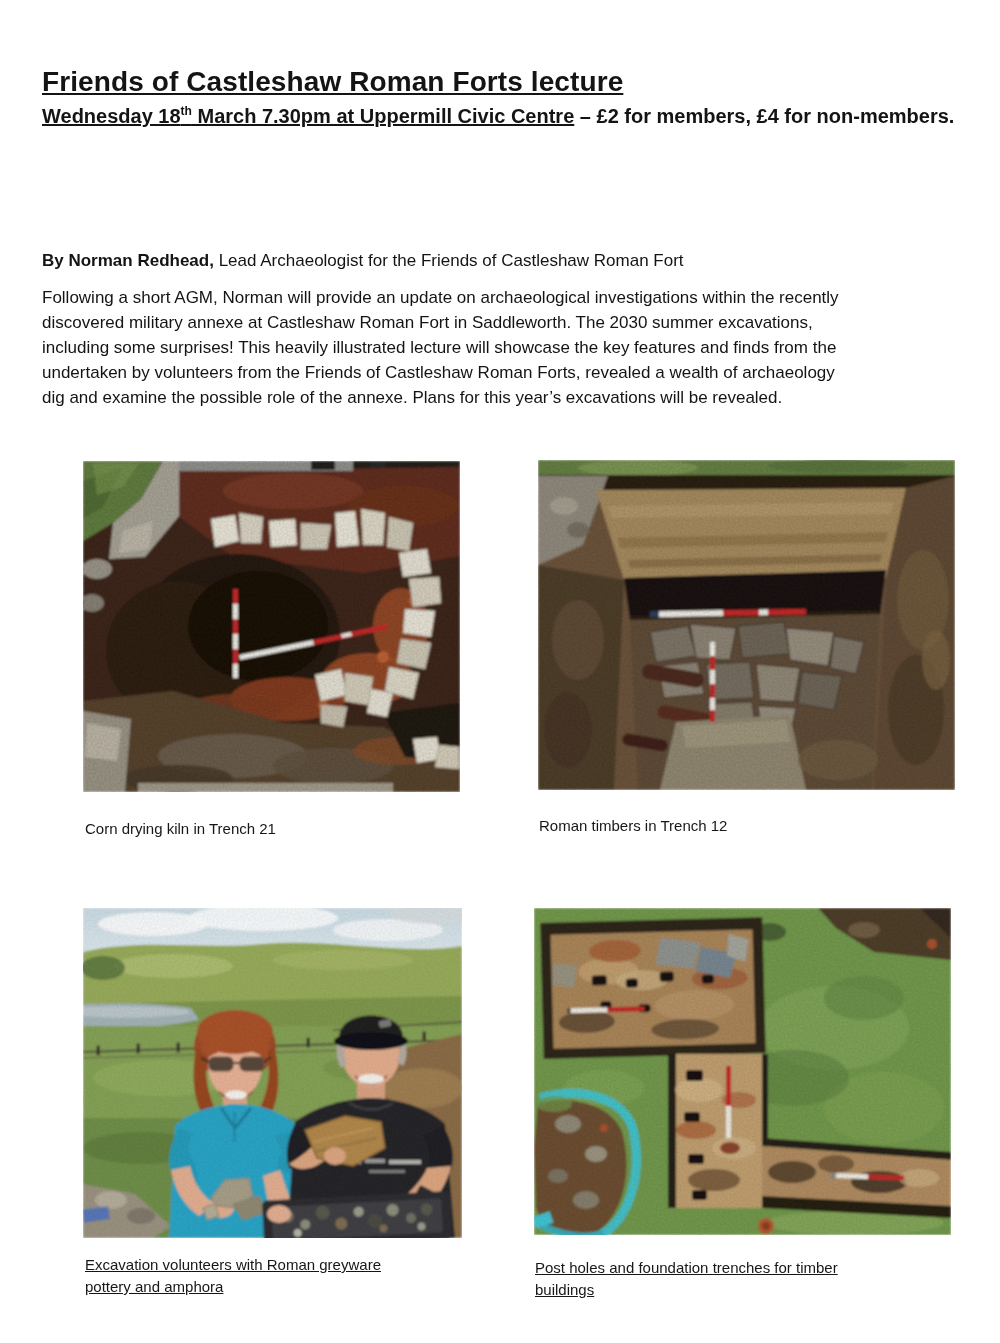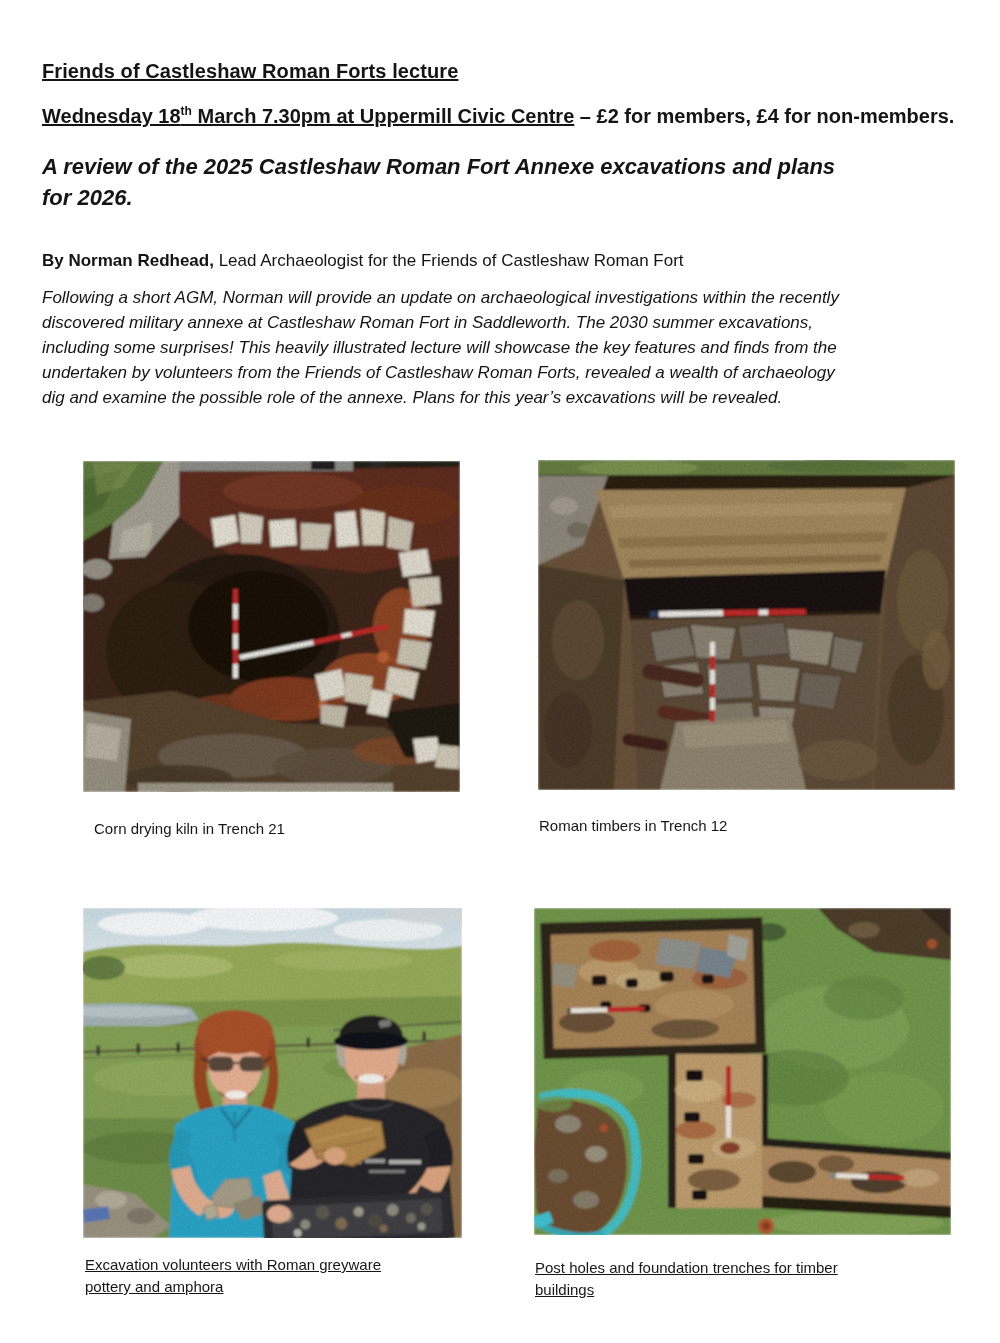--- a/index.html
+++ b/index.html
@@ -3,37 +3,37 @@
 <meta charset="utf-8">
 <style>
   html,body{margin:0;padding:0;background:#ffffff;}
   .page{
     position:relative;width:1000px;height:1343px;background:#ffffff;
     font-family:"Liberation Sans","DejaVu Sans",sans-serif;color:#141414;
     overflow:hidden;
   }
   .abs{position:absolute;}
   .title{
-    left:42px;top:47px;font-size:20px;font-weight:bold;
+    left:42px;top:47px;font-size:28px;font-weight:bold;
     text-decoration:underline;letter-spacing:0.1px;
   }
   .dateline{left:42px;top:85px;font-size:20px;white-space:nowrap;font-weight:bold;}
   .dateline .u{text-decoration:underline;}
   .dateline sup{font-size:12px;line-height:0;}
   .heading{
     left:42px;top:151px;font-size:22px;font-weight:bold;font-style:italic;
     line-height:31px;width:920px;
   }
   .byline{left:42px;top:234px;font-size:17px;white-space:nowrap;}
   .byline .author{font-weight:bold;}
-  .bodytext{left:42px;top:285px;font-size:17px;line-height:25px;width:940px;font-style:italic;}
+  .bodytext{left:42px;top:285px;font-size:17px;line-height:25px;width:940px;}
   figure{margin:0;position:absolute;}
   figure svg{display:block;}
   figcaption{font-size:15px;line-height:22px;color:#171717;}
-  .cap1{margin-top:26px;margin-left:11px;}
+  .cap1{margin-top:26px;margin-left:2px;}
   .cap2{margin-top:25px;margin-left:1px;}
   .cap3{margin-top:16px;margin-left:2px;max-width:345px;}
   .cap4{margin-top:22px;margin-left:1px;max-width:365px;text-decoration:underline;}
   .ph1{left:83px;top:461px;}
   .ph2{left:538px;top:460px;}
   .ph3{left:83px;top:908px;text-decoration:underline;}
   .ph4{left:534px;top:908px;}
 </style>
 </head>
 <body>
@@ -57,24 +57,20 @@
     </linearGradient>
   </defs>
 </svg>
 
 <div class="page">
 
   <h1 class="abs title">Friends of Castleshaw Roman Forts lecture</h1>
 
   <p class="abs dateline"><span class="u"><span>Wednesday 18</span><sup>th</sup><span> March 7.30pm at Uppermill Civic Centre</span></span><span> – £2 for members, £4 for non-members.</span></p>
 
-  <div class="abs heading">
-    <div>A review of the 2025 Castleshaw Roman Fort Annexe excavations and plans</div>
-    <div>for 2026.</div>
-  </div>
 
   <p class="abs byline"><span class="author">By Norman Redhead,</span><span> Lead Archaeologist for the Friends of Castleshaw Roman Fort</span></p>
 
   <div class="abs bodytext">
     <div>Following a short AGM, Norman will provide an update on archaeological investigations within the recently</div>
     <div>discovered military annexe at Castleshaw Roman Fort in Saddleworth. The 2030 summer excavations,</div>
     <div>including some surprises! This heavily illustrated lecture will showcase the key features and finds from the</div>
     <div>undertaken by volunteers from the Friends of Castleshaw Roman Forts, revealed a wealth of archaeology</div>
     <div>dig and examine the possible role of the annexe. Plans for this year’s excavations will be revealed.</div>
   </div>

